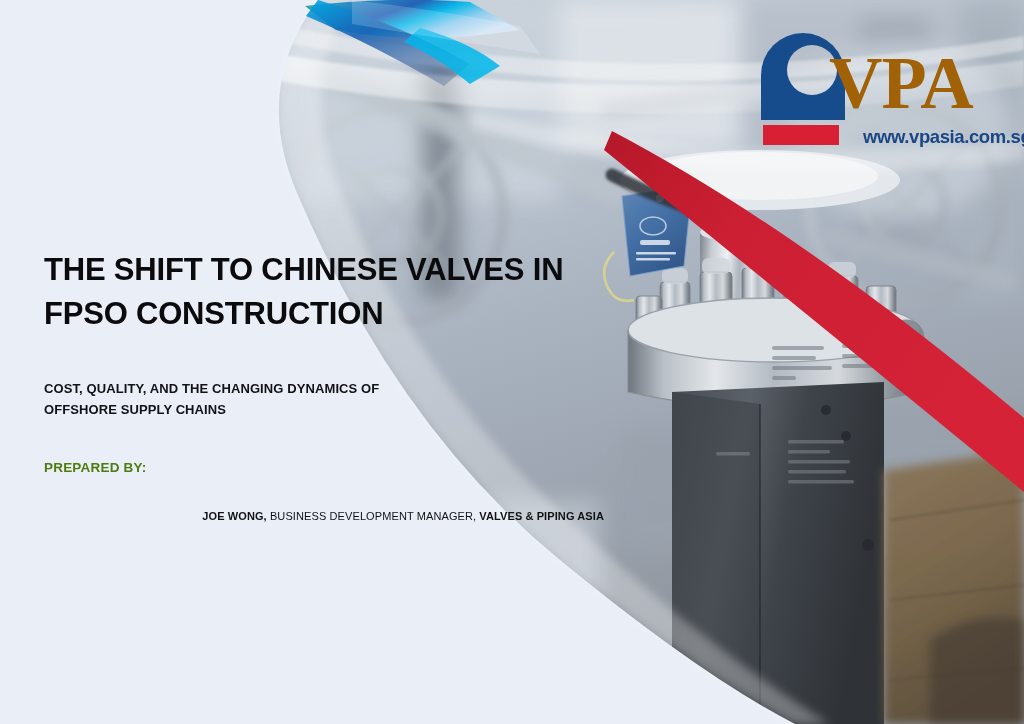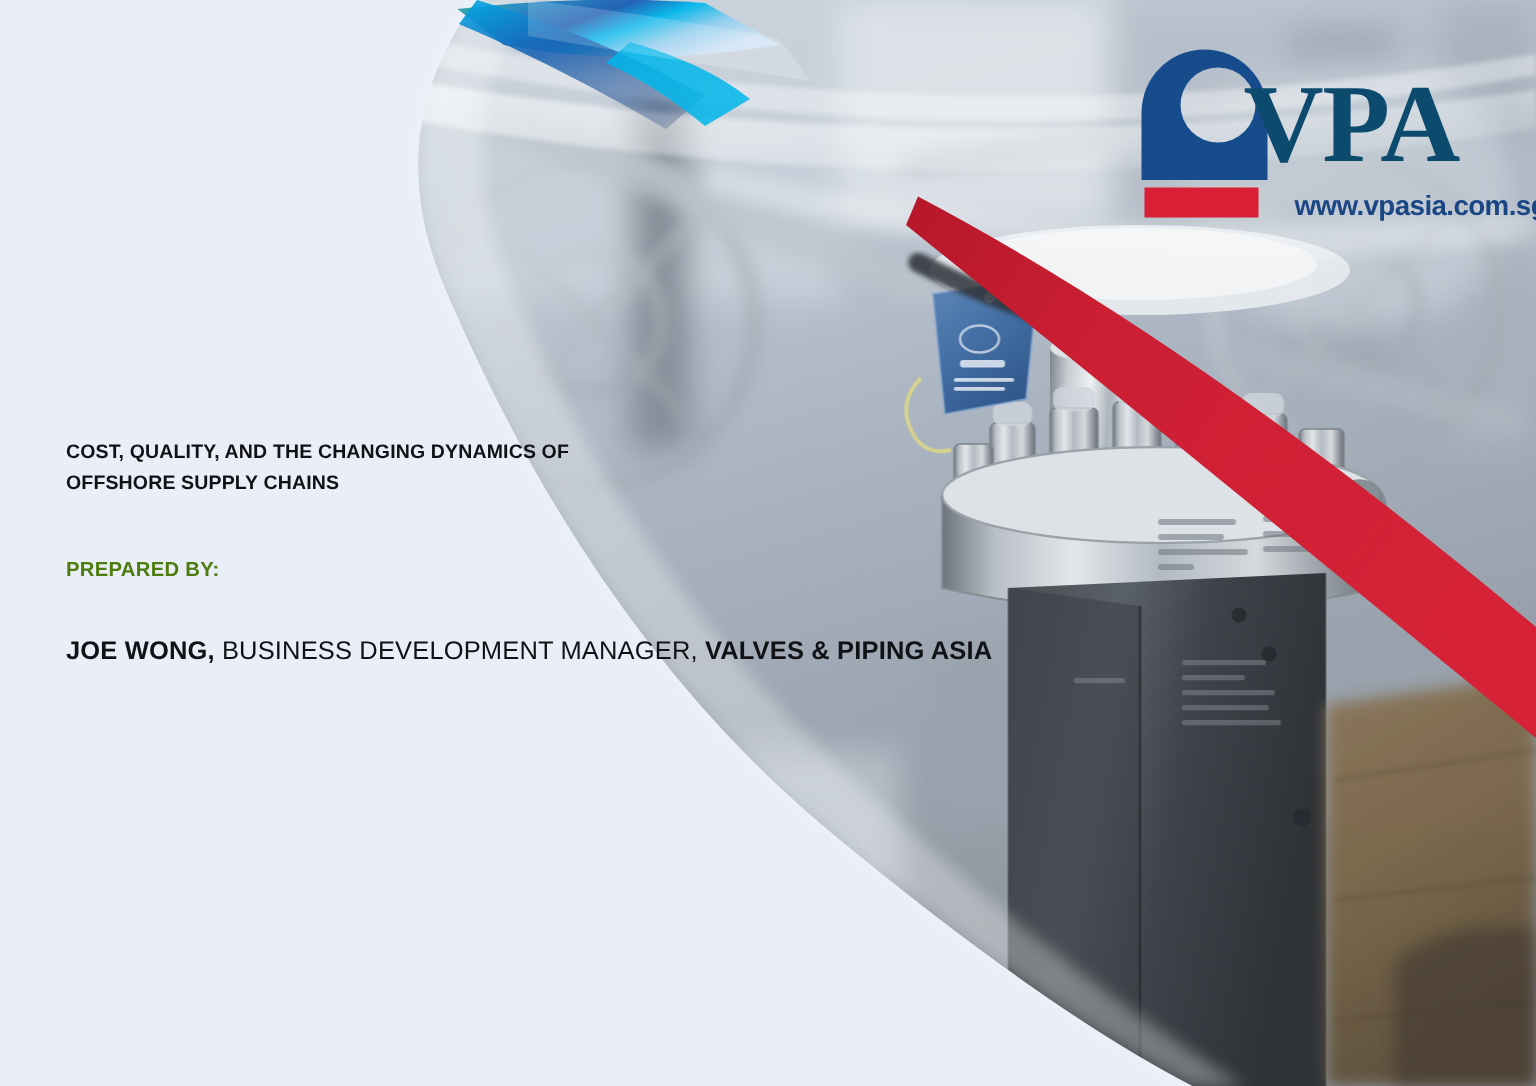--- a/index.html
+++ b/index.html
@@ -51,21 +51,21 @@
   }
   #prepared-label{
     margin:40px 0 0 0;
     font-size:13.5px;
     font-weight:bold;
     letter-spacing:0.2px;
     color:#4d7c0f;
   }
   #authors{
     margin:32px 0 0 0;
-    font-size:17px;
+    font-size:11px;
     line-height:1.72;
     letter-spacing:0.1px;
     color:#111216;
     text-align:right;
   }
   .au-line{white-space:nowrap;}
   .au-line .b{font-weight:bold;}
   .au-line.second{padding-left:6px;}
 
   
@@ -79,21 +79,21 @@
     position:absolute;left:0;top:0;width:92px;height:118px;
   }
   #logo-word{
     position:absolute;
     left:72px;top:24px;
     font-family:"Liberation Serif",serif;
     font-weight:bold;
     font-size:74px;
     line-height:0.86;
     letter-spacing:-1px;
-    color:#0c4a6e;
+    color:#a16207;
   }
   #logo-site{
     position:absolute;
     left:106px;top:98px;
     font-family:"Liberation Sans",sans-serif;
     font-weight:bold;
     font-size:18.5px;
     letter-spacing:-0.4px;
     color:#1b4684;
     white-space:nowrap;
@@ -335,20 +335,22 @@
 
     <g>
       <path d="M305 6 Q392 -4 470 2 L520 30 Q420 46 336 30 Z" fill="url(#gRibbon)" opacity="0.95"></path>
       <path d="M318 0 Q404 26 470 64 L444 86 Q372 44 306 16 Z" fill="url(#gRibbon2)" opacity="0.9"></path>
       <path d="M420 28 Q470 42 500 66 L470 84 Q436 56 404 42 Z" fill="#00b6ea" opacity="0.85"></path>
       <path d="M352 0 Q440 10 520 26 L540 54 Q450 40 352 24 Z" fill="#ffffff" opacity="0.18"></path>
     </g>
   </svg>
 
   <div id="text-block">
+    <h1 id="title">THE SHIFT TO CHINESE VALVES IN
+FPSO CONSTRUCTION</h1>
     <p id="subtitle">COST, QUALITY, AND THE CHANGING DYNAMICS OF
 OFFSHORE SUPPLY CHAINS</p>
     <p id="prepared-label">PREPARED BY:</p>
     <div id="authors">
       <div class="au-line first">
         <span class="b">JOE WONG,</span><span> BUSINESS DEVELOPMENT MANAGER, </span><span class="b">VALVES &amp; PIPING ASIA</span>
       </div>
     </div>
   </div>
 

